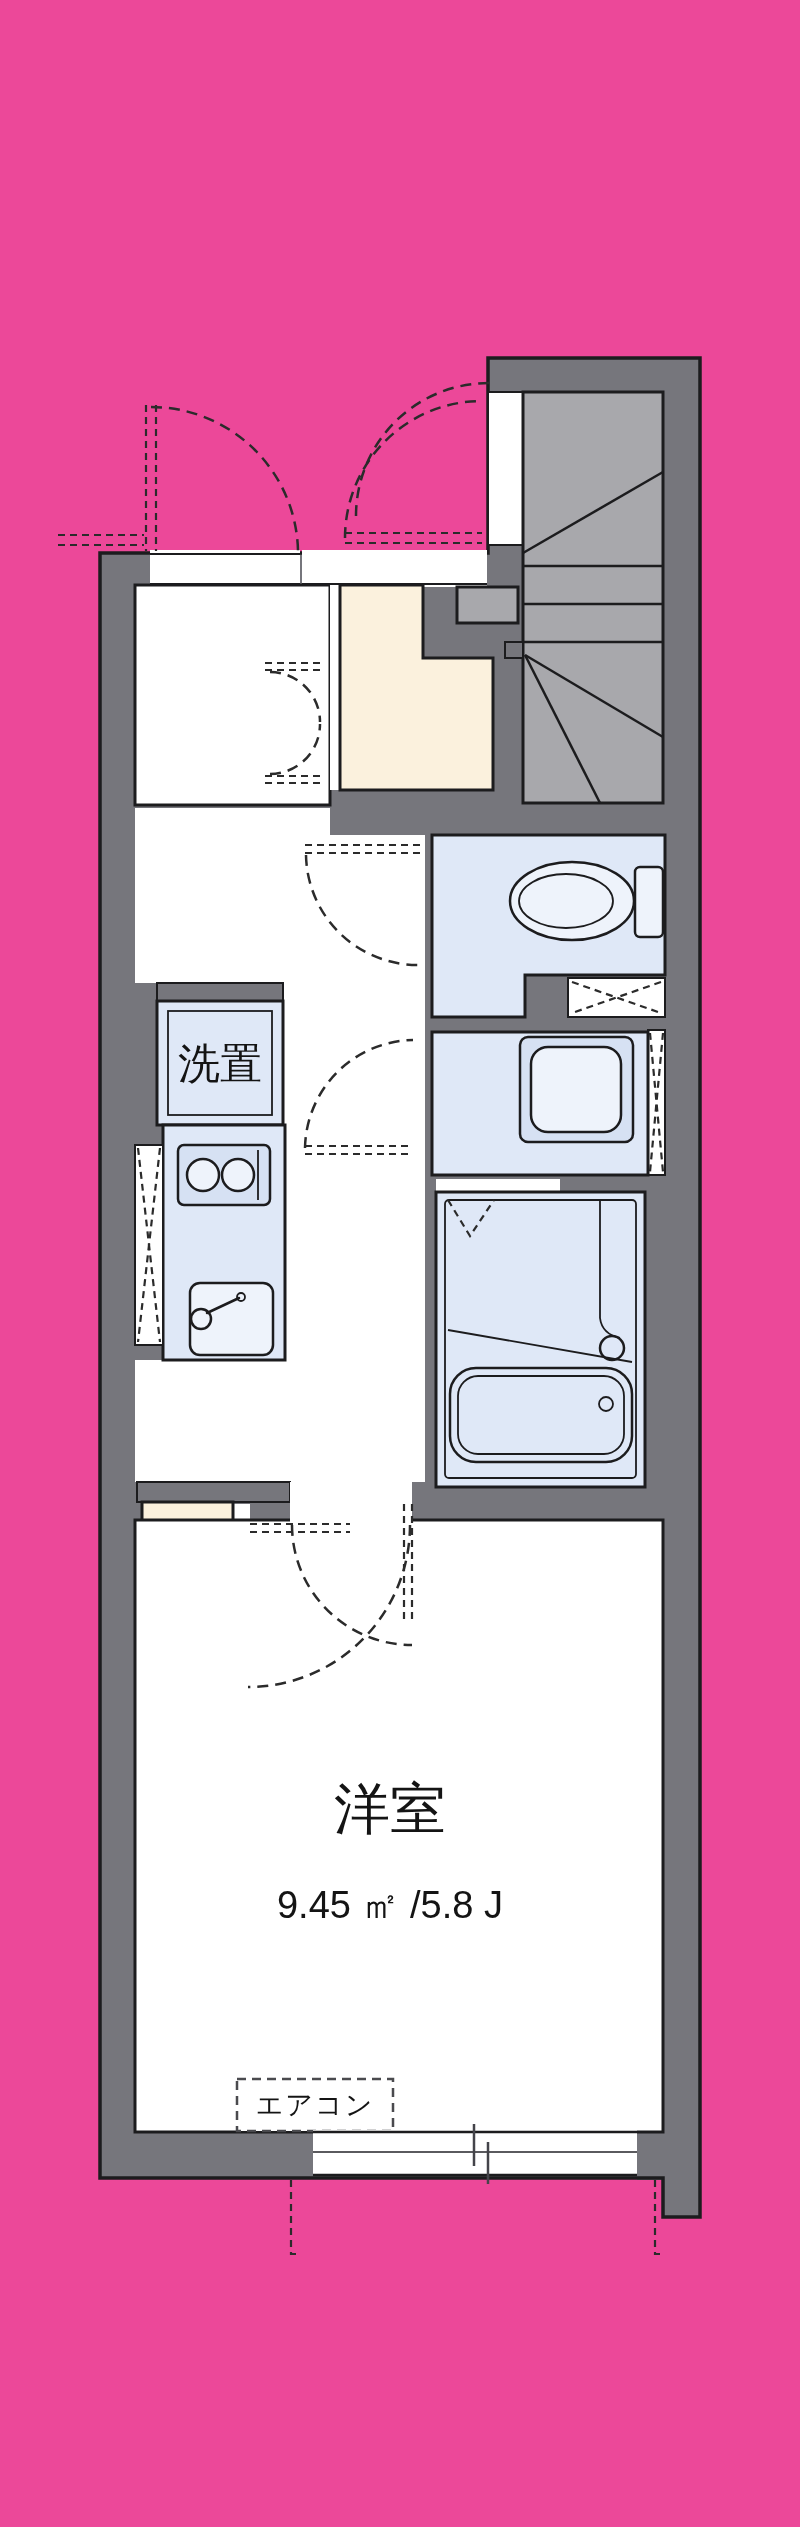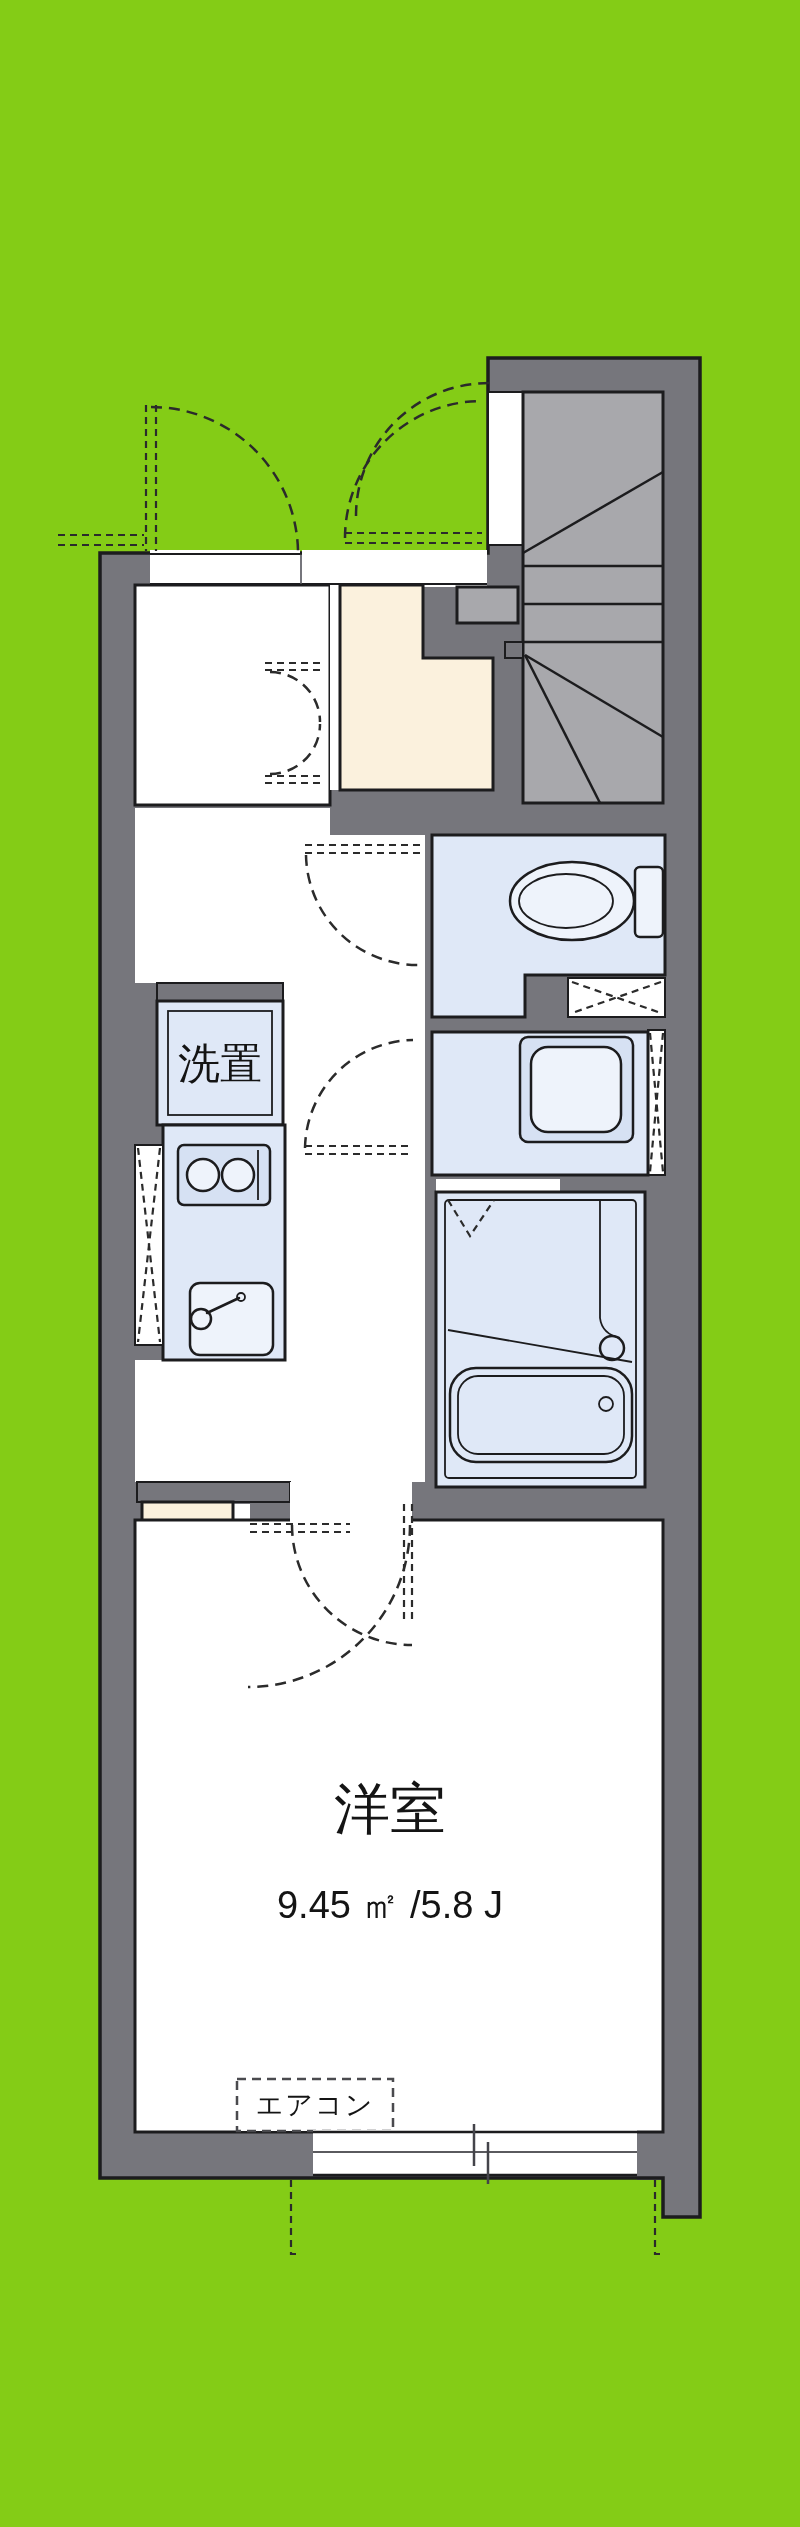--- a/index.html
+++ b/index.html
@@ -1,16 +1,16 @@
 <!DOCTYPE html>
 <html style="--wall: #76767c; --stairs: #a8a8ac; --water: #dfe8f7; --water2: #d6e1f3; --waterLight: #eef3fb; --cream: #fbf1dd; --line: #1c1c1e;"><head>
 <meta charset="utf-8">
 <style>
   html,body{margin:0;padding:0;background:#ffffff;}
-  .page{width:800px;height:2527px;position:relative;background:#84cc16;overflow:hidden;}
+  .page{width:800px;height:2527px;position:relative;background:#ec4899;overflow:hidden;}
   svg{display:block;}
   .wall{fill:var(--wall,#76767c);}
   .wallS{fill:var(--wall,#76767c);stroke:var(--line,#1c1c1e);stroke-width:2;}
   .outline{fill:none;stroke:var(--line,#1c1c1e);stroke-width:3.5;}
   .room{fill:#ffffff;stroke:var(--line,#1c1c1e);stroke-width:3;}
   .blue{fill:var(--water,#dfe8f7);stroke:var(--line,#1c1c1e);stroke-width:3;}
   .blue2{fill:var(--water2,#d6e1f3);stroke:var(--line,#1c1c1e);stroke-width:2.5;}
   .cream{fill:var(--cream,#fbf1dd);stroke:var(--line,#1c1c1e);stroke-width:3;}
   .gray{fill:var(--stairs,#a8a8ac);stroke:var(--line,#1c1c1e);stroke-width:3;}
   .white{fill:#ffffff;}

